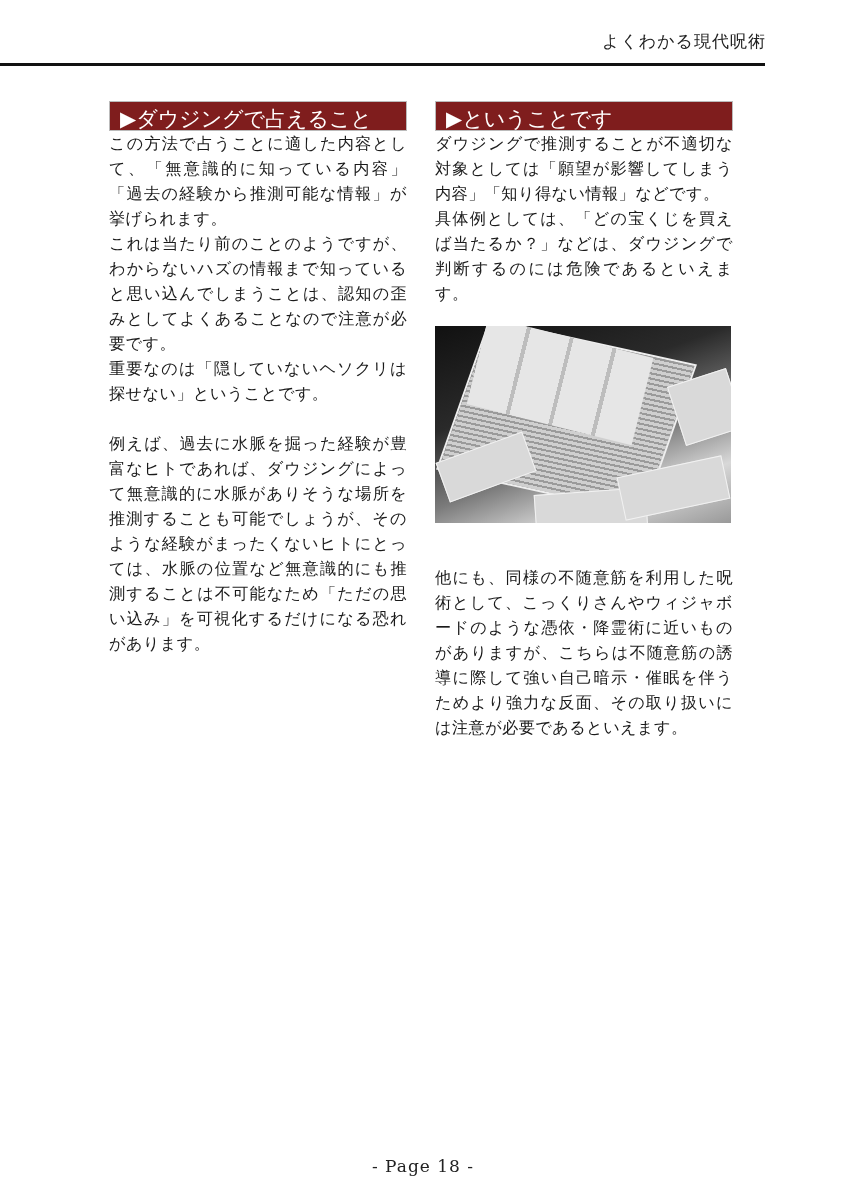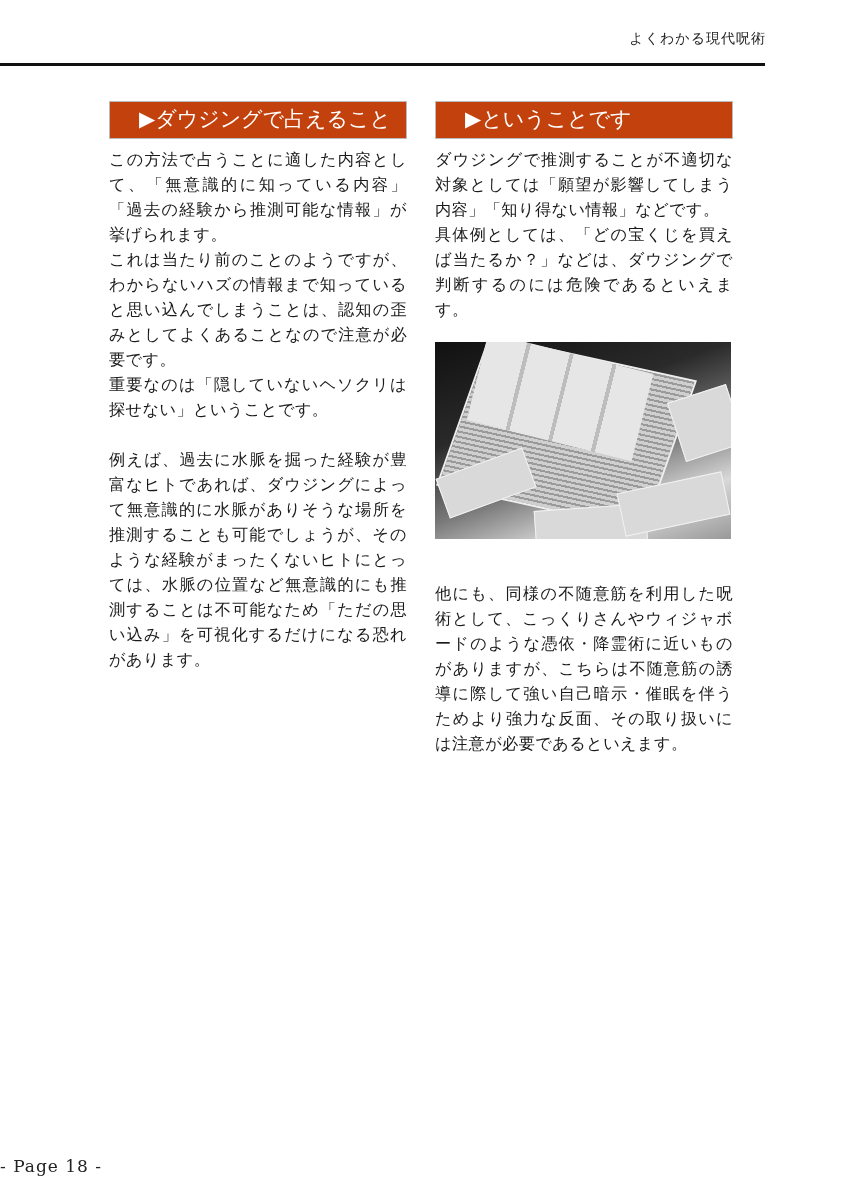--- a/index.html
+++ b/index.html
@@ -1,43 +1,43 @@
 <!DOCTYPE html>
 <html><head>
 <meta charset="utf-8">
 <style>
   html, body { margin:0; padding:0; background:#ffffff; }
   body { width:846px; height:1200px; position:relative; overflow:hidden;
          font-family:"DejaVu Serif","Liberation Serif",serif; color:#1a1a1a; }
-  .running-head { position:absolute; top:30px; right:80px; font-size:14px; color:#222;
+  .running-head { position:absolute; top:30px; right:80px; font-size:17px; color:#222;
                   letter-spacing:1px; }
   .rule { position:absolute; left:0; top:63px; width:765px; height:3px; background:#111; }
   .col { position:absolute; top:101px; width:298px; }
   .col.left { left:109px; }
   .col.right { left:435px; }
-  .section-head { background:#c2410c; color:#fff; height:38px; line-height:34px;
-                  font-size:21px; padding-left:29px; overflow:hidden; white-space:nowrap;
+  .section-head { background:#7f1d1d; color:#fff; height:30px; line-height:34px;
+                  font-size:21px; padding-left:10px; overflow:hidden; white-space:nowrap;
                   border:1px solid #bbb; box-sizing:border-box; }
   .para { font-size:16.2px; line-height:25px; margin:0; text-align:justify;
           letter-spacing:0.4px; word-break:break-all; }
-  .body-text { margin-top:8px; }
+  .body-text { }
   .gap { height:25px; }
   .photo { width:296px; height:197px; margin-top:20px; margin-bottom:42px;
            background:
              radial-gradient(ellipse 40% 30% at 45% 35%, #e8e8e8 0%, #cfcfcf 40%, transparent 70%),
              linear-gradient(160deg, #111 0%, #2a2a2a 35%, #7a7a7a 60%, #d8d8d8 80%, #999 100%);
            position:relative; overflow:hidden; }
   .photo .case { position:absolute; left:22px; top:14px; width:215px; height:150px;
                  background:repeating-linear-gradient(0deg,#cfcfcf 0 3px,#9a9a9a 3px 5px);
                  transform:skewX(-8deg) rotate(12deg); border:2px solid #eee; }
   .photo .bills { position:absolute; left:40px; top:10px; width:170px; height:90px;
                   background:repeating-linear-gradient(90deg,#e6e6e6 0 40px,#bdbdbd 40px 44px);
                   transform:rotate(14deg); }
   .photo .note { position:absolute; background:#d9d9d9; border:1px solid #f2f2f2; }
-  .footer { position:absolute; top:1156px; left:0; width:846px; text-align:left;
+  .footer { position:absolute; top:1156px; left:0; width:846px; text-align:center;
             font-size:17px; color:#222; letter-spacing:1px; }
 </style>
 </head>
 <body>
 
 <div class="running-head">よくわかる現代呪術</div>
 <div class="rule"></div>
 
 <div class="col left">
   <div class="section-head">▶ダウジングで占えること</div>

